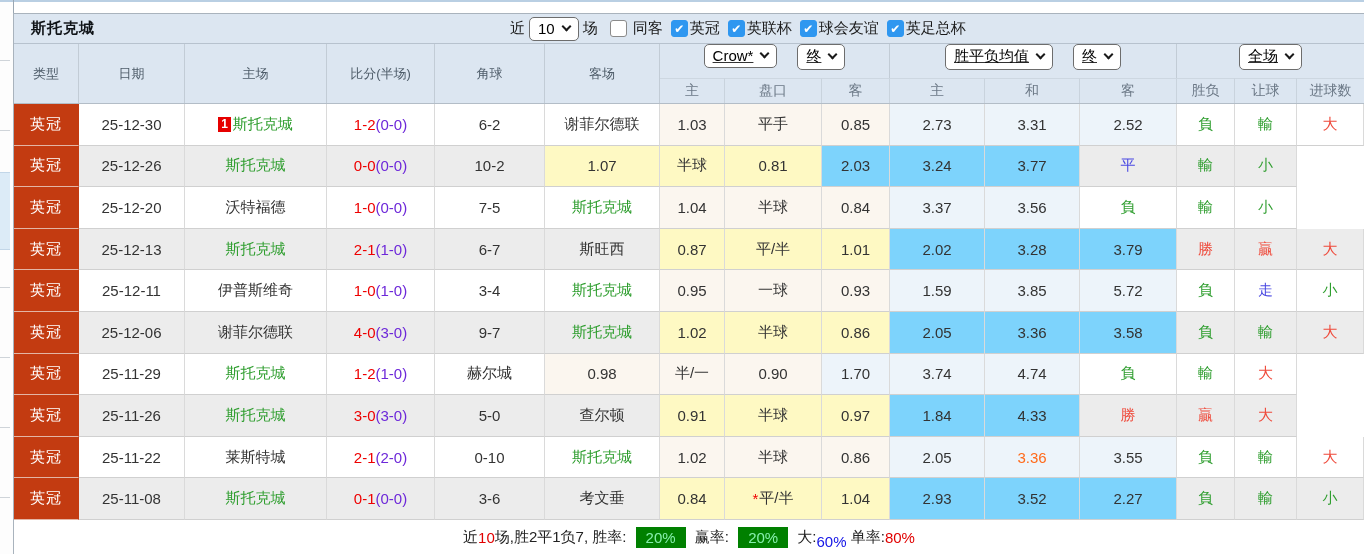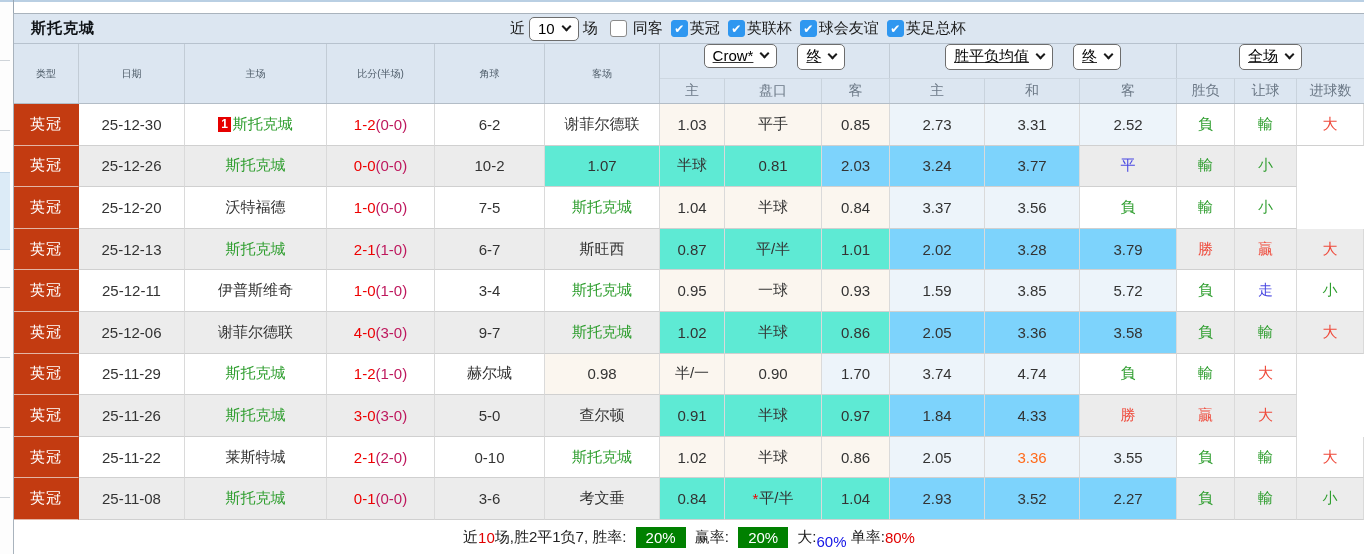--- a/index.html
+++ b/index.html
@@ -53,61 +53,61 @@
   .header, .trow {
     display:grid;
     grid-template-columns: 65px 106px 142px 108px 110px 115px 65px 97px 68px 95px 95px 97px 58px 62px 67px;
   }
   .header {
     flex:0 0 60px; height:60px;
     grid-template-rows: 34px 25px;
     background:#dce6f1;
     border-bottom:1px solid #b3bdc7;
   }
-  .hmain { grid-row:1/3; display:flex; align-items:center; justify-content:center; font-size:10px; color:#4d5b68; border-right:1px solid #c2ccd6; }
+  .hmain { grid-row:1/3; display:flex; align-items:center; justify-content:center; font-size:13px; color:#4d5b68; border-right:1px solid #c2ccd6; }
   .hgroup { grid-row:1; display:flex; align-items:flex-start; justify-content:center; gap:20px; border-right:1px solid #c2ccd6;text-decoration:underline; }
   .hsub { grid-row:2; display:flex; align-items:center; justify-content:center; font-size:14px; color:#6b7886; border-right:1px solid #c9d3dd; border-top:1px solid #cdd7e1; }
   .noright { border-right:none; }
 
   
   #rows-container { flex:0 0 416px; display:flex; flex-direction:column; }
   .trow { flex:1; }
   .td {
     display:flex; align-items:center; justify-content:center;
     font-size:15px; color:#333;
     border-right:1px solid #dadada; border-bottom:1px solid #d0d0d0;
     background:#fff; white-space:nowrap; overflow:hidden;
   }
   .trow.even .td { background:#ececec; }
   .td.bg-cream { background:#fbf6ef; }
   .td.bg-blue  { background:#edf4fa; }
-  .trow.even .td.bg-cream { background:#5eead4; }
+  .trow.even .td.bg-cream { background:#fef9c3; }
   .trow.even .td.bg-blue  { background:#7dd3fc; }
   .td-type { background:#c33b11 !important; color:#fff; font-size:15px; border-right:1px solid #c33b11; border-bottom:1px solid #e3b5a5; letter-spacing:1px; }
   .badge { background:#e60000; color:#fff; font-size:12px; font-weight:bold; padding:1px 3px; margin-right:2px; line-height:1.1; }
   .score { color:#ee0000; }
-  .half { color:#be185d; }
+  .half { color:#6d28d9; }
   .star { color:#ee0000; margin-right:1px; }
 
   .clr-green { color:#2f9e2f; }
   .clr-dark { color:#333; }
   .clr-red { color:#ef4b3c; }
   .clr-blue { color:#4a49e2; }
   .clr-orange { color:#ff6a1a; }
 
   
   .footer {
     flex:1 1 auto;
     display:flex; align-items:center; justify-content:center;
     font-size:15px; color:#222; background:#fff; white-space:pre;
   }
   .seg-dark { color:#222; }
   .seg-red { color:#e10000; }
   .seg-blue { color:#1414e6;margin-top:8px; }
-  .seg-badge { background:#008000; color:#ffffff; padding:2px 10px; margin:0 5px; }
+  .seg-badge { background:#008000; color:#86efac; padding:2px 10px; margin:0 5px; }
 </style>
 </head>
 <body>
 
 <div class="top-line"></div>
 <div class="top-tick"></div>
 
 <div class="gutter">
   <div class="mark" style="top:58px"></div>
   <div class="mark" style="top:128px"></div>

